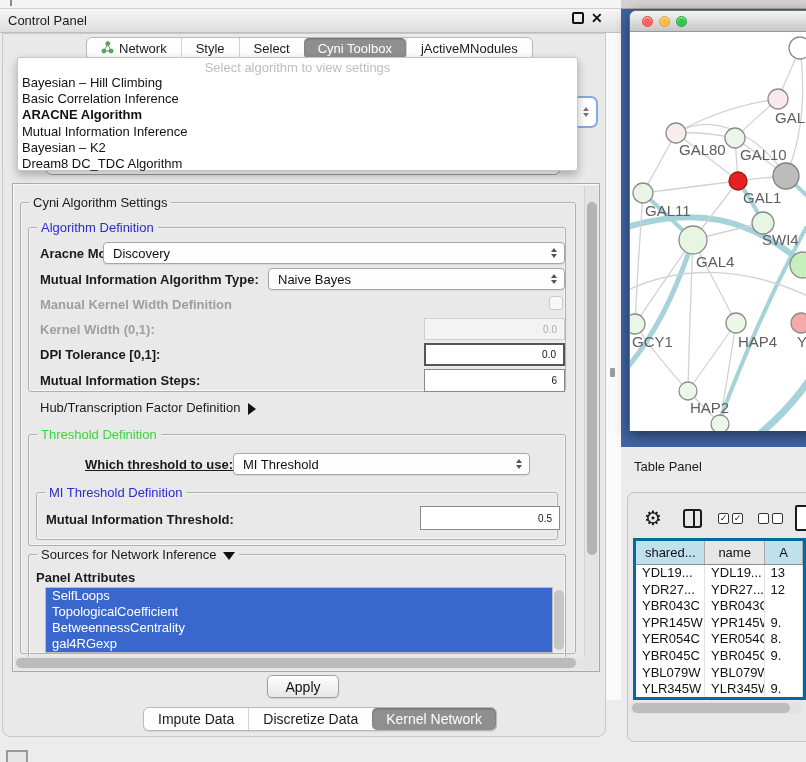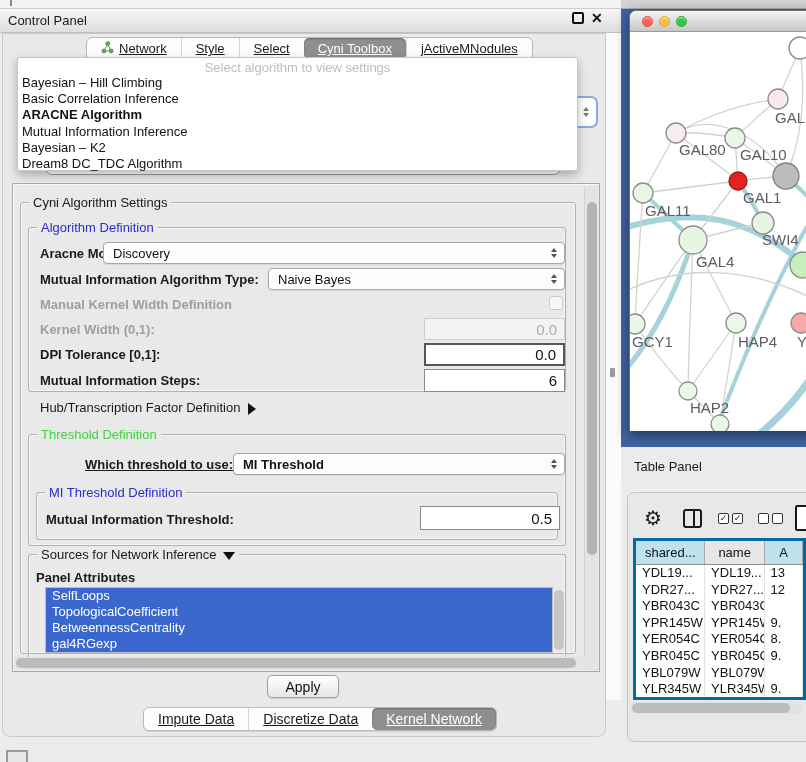--- a/index.html
+++ b/index.html
@@ -16,21 +16,21 @@
     display:flex;align-items:center;}
   .cp-title{margin-left:8px;font-size:13px;color:#1A1A1A;}
   .cp-float{left:572px;top:12px;width:12px;height:12px;border:2px solid #111;border-radius:2px;background:transparent;}
   .cp-close{left:591px;top:9px;font-size:14px;font-weight:bold;color:#111;line-height:18px;}
   .cp-frame{left:2px;top:33px;width:604px;height:704px;border:1px solid #C9C9C9;border-radius:0 0 8px 8px;background:#E9E9E9;}
 
   
   .segbar{display:flex;background:#FDFDFD;border:1px solid #B9B9B9;border-radius:6px;
     box-shadow:0 1px 1px rgba(0,0,0,.1);}
   .seg{display:flex;align-items:center;gap:5px;padding:0 14px;font-size:13px;color:#1A1A1A;
-    border-left:1px solid #D3D3D3;white-space:nowrap;justify-content:center;text-decoration:underline;}
+    border-left:1px solid #D3D3D3;white-space:nowrap;justify-content:center;}
   .seg:first-child{border-left:none;}
   .seg.sel{background:#8F8F8F;color:#FFFFFF;border-radius:5px;margin:0;border-left:none;
     box-shadow:inset 0 1px 2px rgba(0,0,0,.25);}
   #top-tabs{left:86px;top:37px;height:23px;}
   #bottom-tabs{left:143px;top:707px;height:24px;font-size:14px;}
   #bottom-tabs .seg{font-size:14px;}
 
   
   .popup{left:17px;top:57px;width:561px;height:114px;background:#FFFFFF;
     border:1px solid #C6C6C6;border-radius:3px;box-shadow:0 4px 10px rgba(0,0,0,.28);z-index:40;}
@@ -65,21 +65,21 @@
   .combo{position:absolute;background:#FDFDFD;border:1px solid #A6A6A6;border-radius:4px;
     display:flex;align-items:center;font-size:13px;color:#111;
     box-shadow:0 1px 1px rgba(0,0,0,.08);}
   .combo span{margin-left:9px;white-space:nowrap;}
   .spin{position:absolute;right:7px;top:50%;transform:translateY(-50%);display:flex;
     flex-direction:column;gap:2px;}
   .spin i{display:block;width:0;height:0;border-left:3.5px solid transparent;border-right:3.5px solid transparent;}
   .spin i.up{border-bottom:4px solid #555;}
   .spin i.dn{border-top:4px solid #555;}
 
-  .tfield{position:absolute;background:#FFF;font-size:15px;color:#111;
+  .tfield{position:absolute;background:#FFF;font-size:10px;color:#111;
     display:flex;align-items:center;justify-content:flex-end;padding-right:7px;}
   .tfield.dark{border:2px solid #565656;}
   .tfield.mid{border:1px solid #8A8A8A;}
   .tfield.dis{border:1px solid #CFCFCF;background:#F3F3F3;color:#ABABAB;}
 
   .cb{position:absolute;width:14px;height:14px;border:1px solid #CBCBCB;border-radius:3px;background:#F7F7F7;}
 
   .tri-right{display:inline-block;width:0;height:0;border-top:6px solid transparent;
     border-bottom:6px solid transparent;border-left:8px solid #111;vertical-align:middle;margin-left:8px;}
   .tri-down{display:inline-block;width:0;height:0;border-left:6px solid transparent;
@@ -259,21 +259,21 @@
 
 <span class="lbl plain" style="left:40px;top:400px;font-weight:500;">
   <span>Hub/Transcription Factor Definition</span><span class="tri-right"></span>
 </span>
 
 <div class="abs group" style="left:28px;top:434px;width:538px;height:112px;">
   <span class="gtitle t-green">Threshold Definition</span>
 </div>
 
 <span class="lbl" style="left:85px;top:457px;text-decoration:underline;">Which threshold to use:</span>
-<div class="combo" style="left:233px;top:453px;width:332px;height:22px;font-weight:bold;">
+<div class="combo" style="left:233px;top:453px;width:297px;height:22px;">
   <span>MI Threshold</span>
   <span class="spin">
       <i class="up"></i>
       <i class="dn"></i>
     </span>
 </div>
 
 <div class="abs group" style="left:36px;top:492px;width:522px;height:48px;">
   <span class="gtitle t-blue">MI Threshold Definition</span>
 </div>

